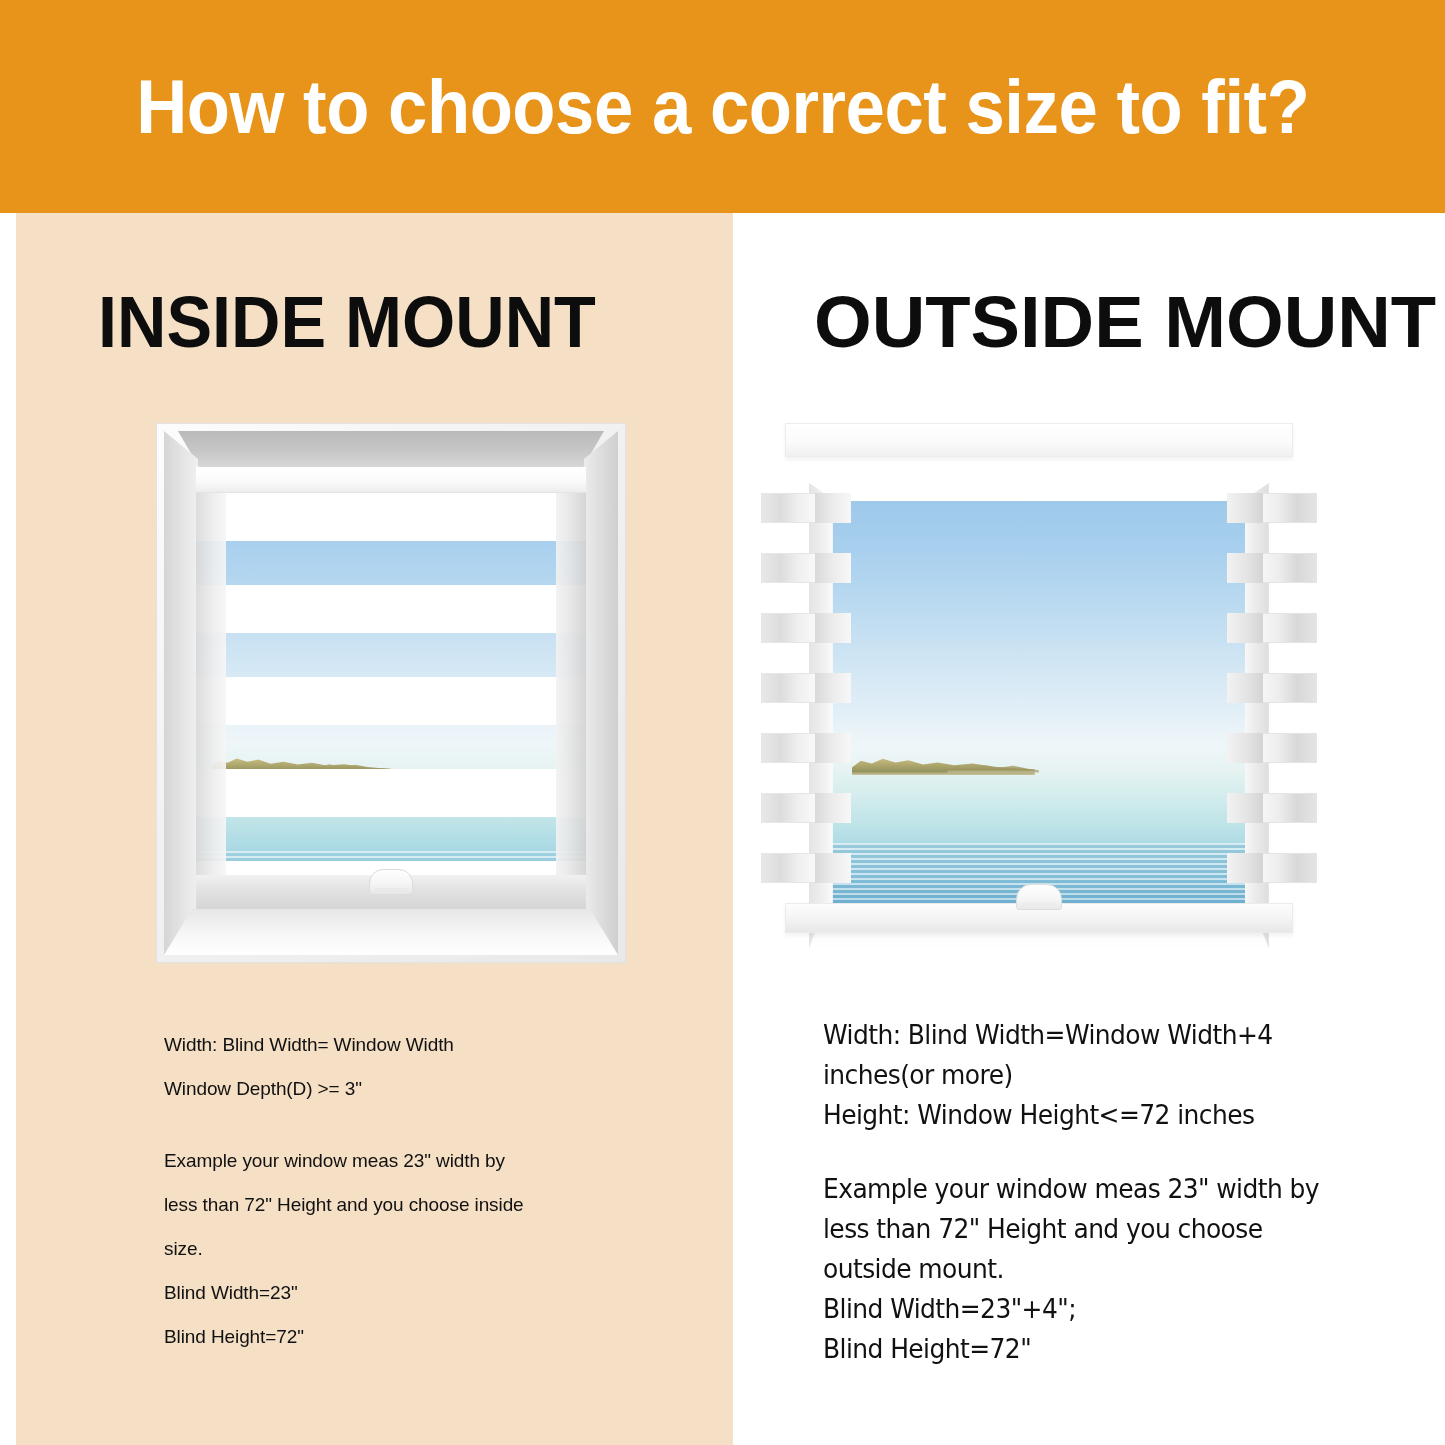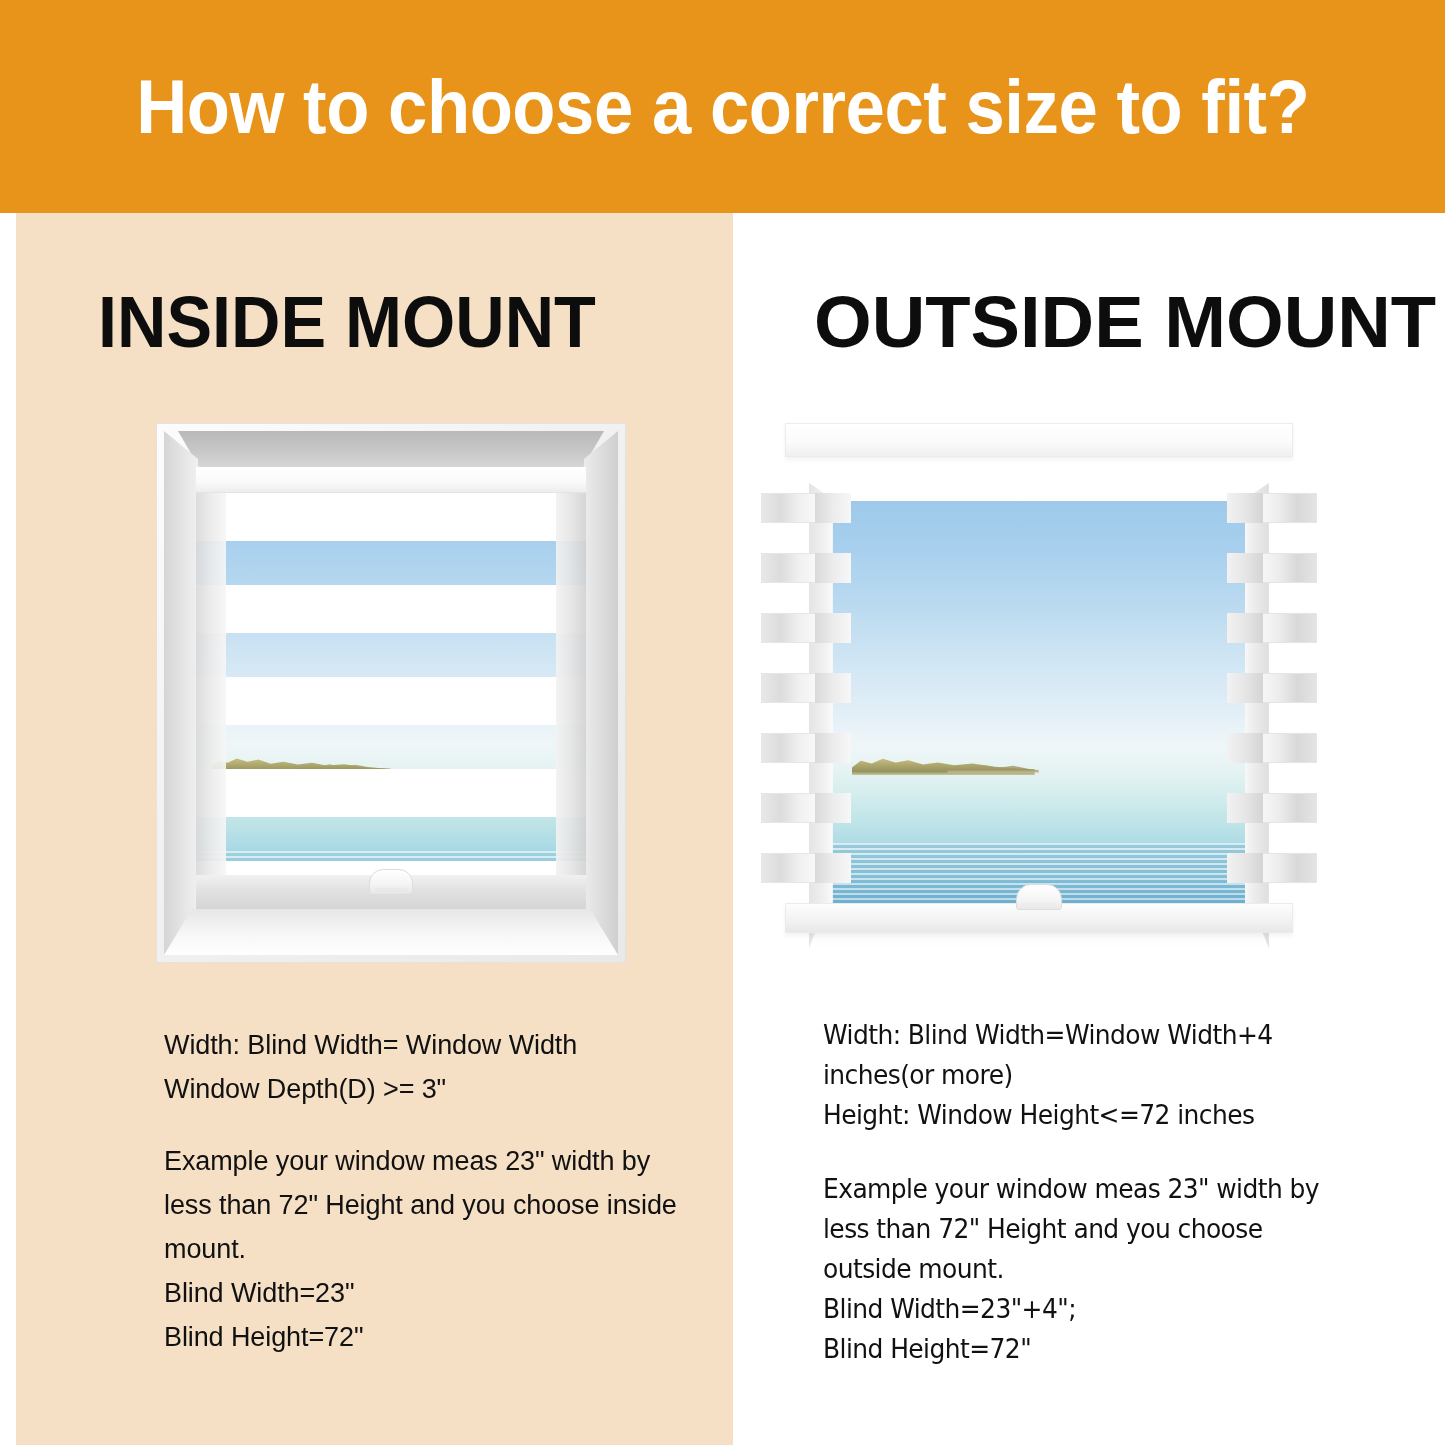--- a/index.html
+++ b/index.html
@@ -298,21 +298,21 @@
   }
 
   
   .txt-block { position:absolute; }
   .txt-left  { left:148px; top:810px; width:560px; }
   .txt-right { left:64px;  top:802px; width:570px; }
 
   .txt-left p, .txt-right p { color:#111; }
   .txt-left p {
     font-family:"Liberation Sans", sans-serif;
-    font-size:27px;
+    font-size:19px;
     line-height:44px;
     letter-spacing:-0.1px;
   }
   .txt-right p {
     font-family:"DejaVu Sans", sans-serif;
     font-size:26px;
     line-height:40px;
     letter-spacing:-0.6px;
     transform:scaleX(0.96);
     transform-origin:left center;
@@ -356,21 +356,21 @@
         <div class="handle"></div>
       </div>
     </div>
 
     <div class="txt-block txt-left">
       <p>Width: Blind Width= Window Width</p>
       <p>Window Depth(D) &gt;= 3"</p>
       <div class="gap-left"></div>
       <p>Example your window meas 23" width by</p>
       <p>less than 72" Height and you choose inside</p>
-      <p>mount.</p>
+      <p>size.</p>
       <p>Blind Width=23"</p>
       <p>Blind Height=72"</p>
     </div>
   </div>
 
   <div class="panel-right">
 
     <div class="heading heading-right">OUTSIDE MOUNT</div>
 
     <div class="win-outside">

